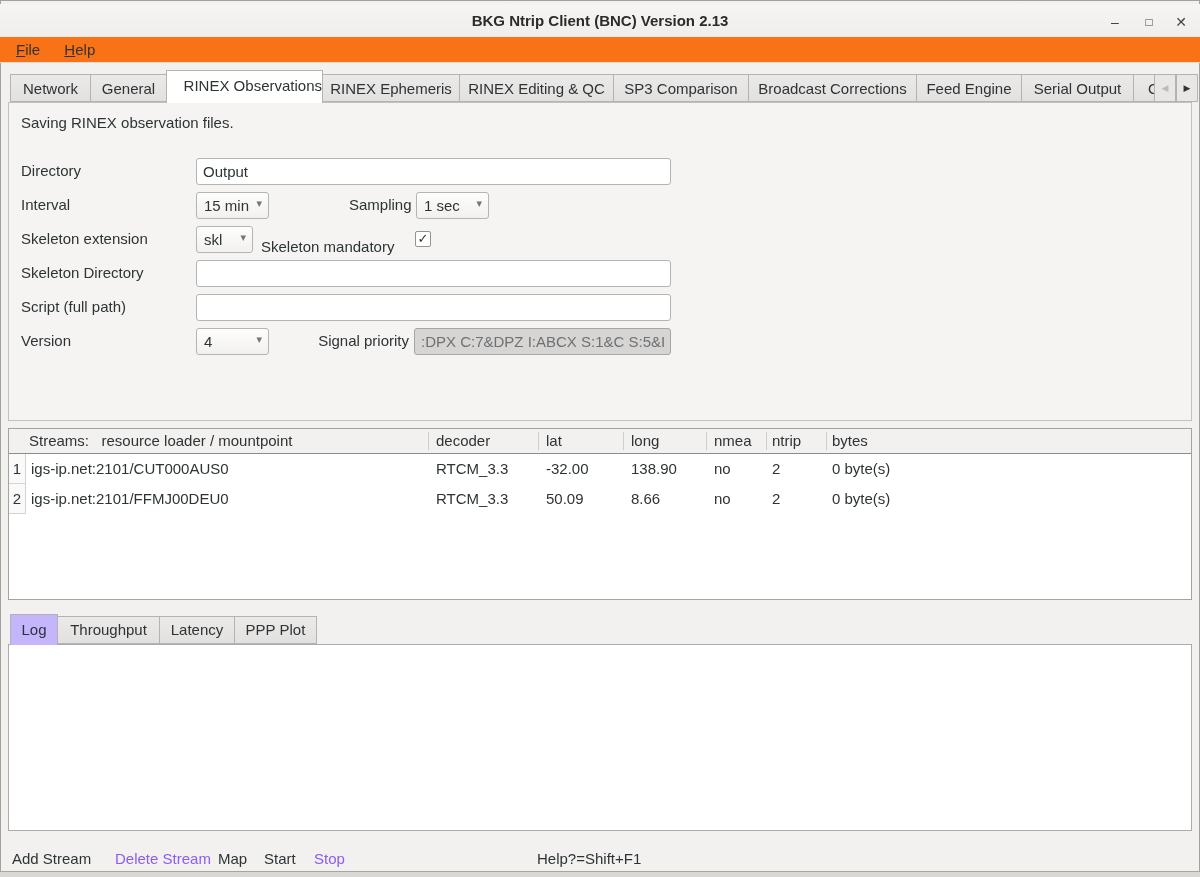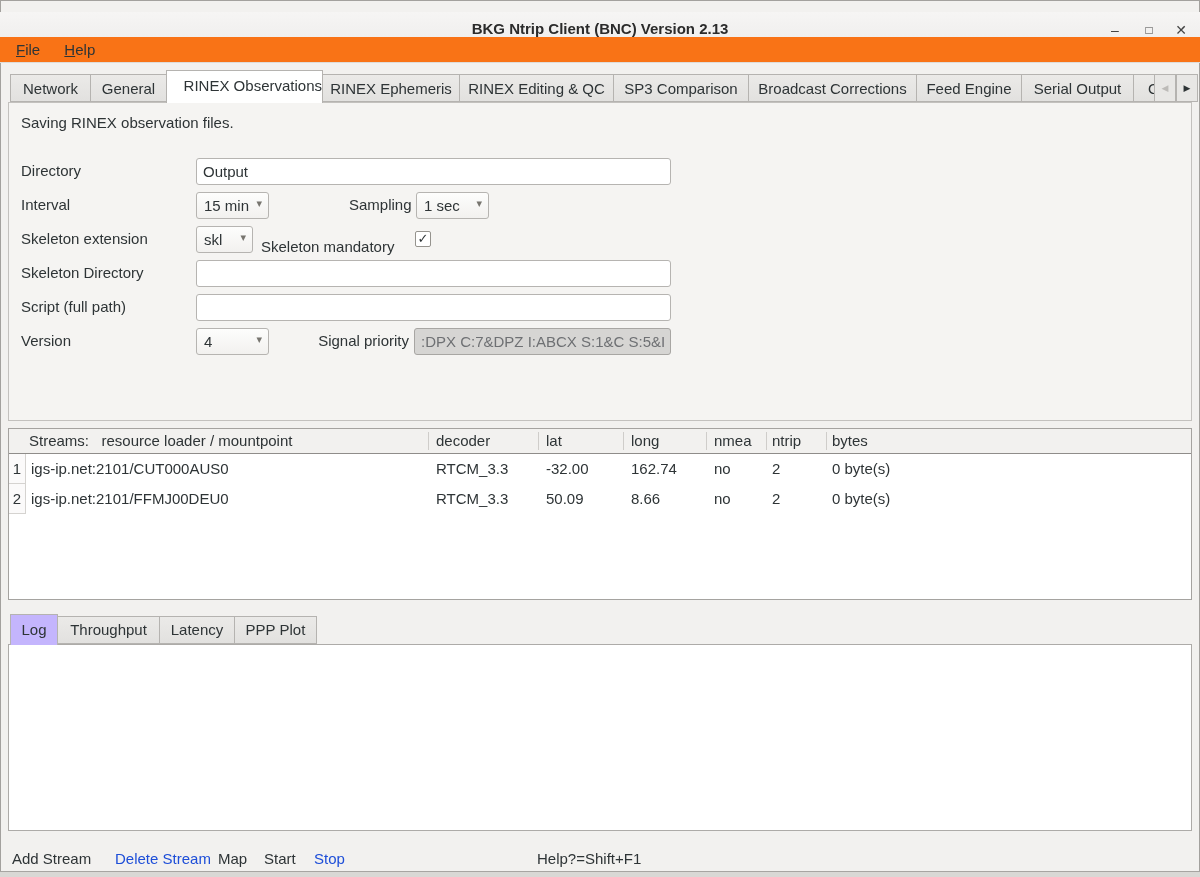--- a/index.html
+++ b/index.html
@@ -1,21 +1,21 @@
 <!DOCTYPE html>
 <html><head>
 <meta charset="utf-8">
 <style>
   * { margin:0; padding:0; box-sizing:border-box; }
   html,body { width:1200px; height:877px; }
   body { font-family:"Liberation Sans","DejaVu Sans",sans-serif; font-size:15px; color:#2e3436; background:#f2f1ef; }
   .window { position:relative; width:1200px; height:877px; background:#f2f1ef; overflow:hidden; box-shadow:inset 0 0 0 1px #a3a19e; }
 
   
-  .titlebar { position:absolute; left:0; top:12px; width:1200px; height:36px; background:linear-gradient(#f6f5f4,#eeedec); border-bottom:1px solid #d2d0cd; }
+  .titlebar { position:absolute; left:0; top:4px; width:1200px; height:36px; background:linear-gradient(#f6f5f4,#eeedec); border-bottom:1px solid #d2d0cd; }
   .title { position:absolute; left:0; right:0; top:8px; text-align:center; font-weight:bold; color:#2b2b2b; }
   .win-btn { position:absolute; top:7px; width:22px; height:22px; text-align:center; line-height:22px; font-size:14px; color:#444; cursor:default; }
   .win-min { right:74px; } .win-max { right:40px; font-size:12px; } .win-close { right:8px; }
 
   
   .menubar { position:absolute; left:0; top:37px; width:1200px; height:26px; border-bottom:1px solid #dedcd9; background:#f97316; }
   .menu-item { display:inline-block; margin-left:12px; margin-top:3px; padding:1px 4px; }
   .menu-item::first-letter { text-decoration:underline; }
 
   
@@ -51,21 +51,21 @@
 
   
   .btabbar { position:absolute; left:0; top:614px; width:1200px; height:31px; }
   .btab { position:absolute; top:2px; height:28px; line-height:26px; text-align:center; background:linear-gradient(#ebeae8,#e2e1df); border:1px solid #b5b3b0; }
   .btab.sel { top:0; height:31px; line-height:29px; background:#c4b5fd; border-bottom:none; z-index:4; }
   .log-pane { position:absolute; left:8px; top:644px; width:1184px; height:187px; background:#ffffff; border:1px solid #adaba8; z-index:1; }
 
   
   .actionbar { position:absolute; left:0; top:845px; width:1200px; height:27px; }
   .act { position:absolute; top:0; height:27px; line-height:27px; background:none; border:none; font:inherit; color:#2e3436; cursor:default; }
-  .act.disabled { color:#1d4ed8; }
+  .act.disabled { color:#8b5cf6; }
   .help-hint { position:absolute; left:537px; top:0; height:27px; line-height:27px; }
 
   .bottom-strip { position:absolute; left:0; top:871px; width:1200px; height:6px; background:#d9d8d5; border-top:1px solid #a7a5a2; }
 </style>
 </head>
 <body>
 
 <div class="window">
 
   <div class="titlebar">
@@ -154,21 +154,21 @@
       <div class="h-sep" style="left:697px;"></div>
       <div class="h-sep" style="left:757px;"></div>
       <div class="h-sep" style="left:817px;"></div>
     </div>
 
     <div class="s-row" style="top:25px;">
       <div class="num-cell">1</div>
       <div class="cell c-mount">igs-ip.net:2101/CUT000AUS0</div>
       <div class="cell c-dec">RTCM_3.3</div>
       <div class="cell c-lat">-32.00</div>
-      <div class="cell c-long">162.74</div>
+      <div class="cell c-long">138.90</div>
       <div class="cell c-nmea">no</div>
       <div class="cell c-ntrip">2</div>
       <div class="cell c-bytes">0 byte(s)</div>
     </div>
 
     <div class="s-row" style="top:55px;">
       <div class="num-cell">2</div>
       <div class="cell c-mount">igs-ip.net:2101/FFMJ00DEU0</div>
       <div class="cell c-dec">RTCM_3.3</div>
       <div class="cell c-lat">50.09</div>

